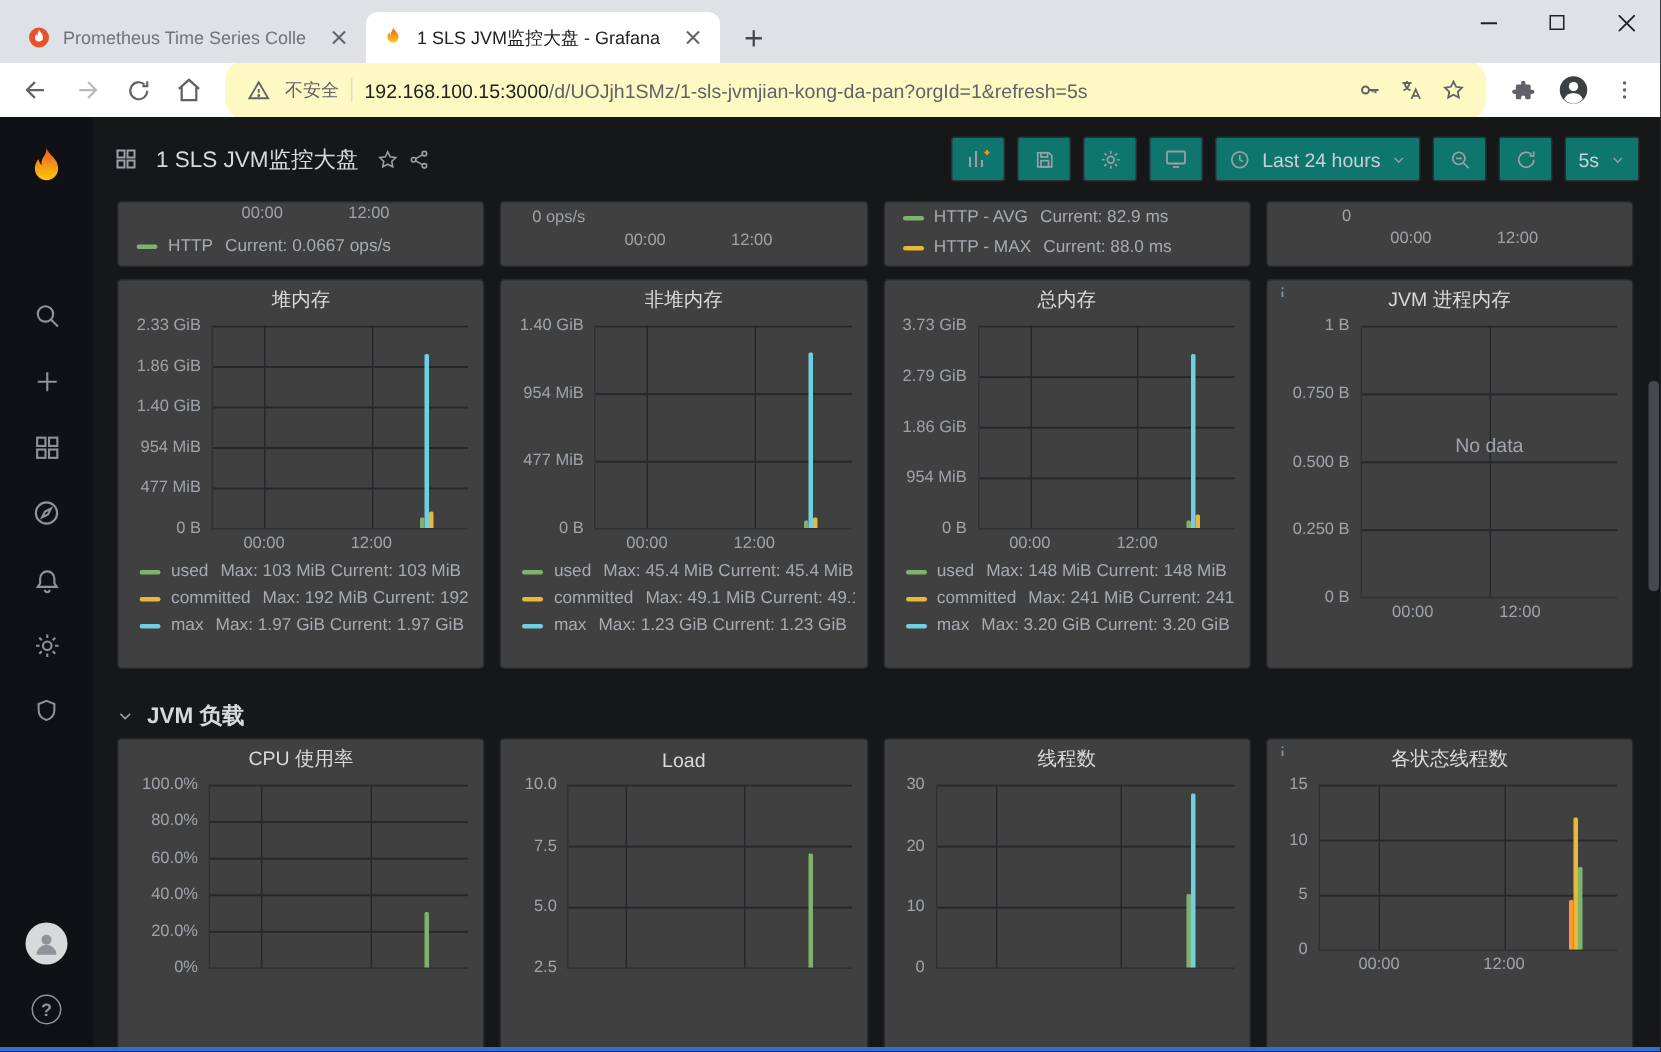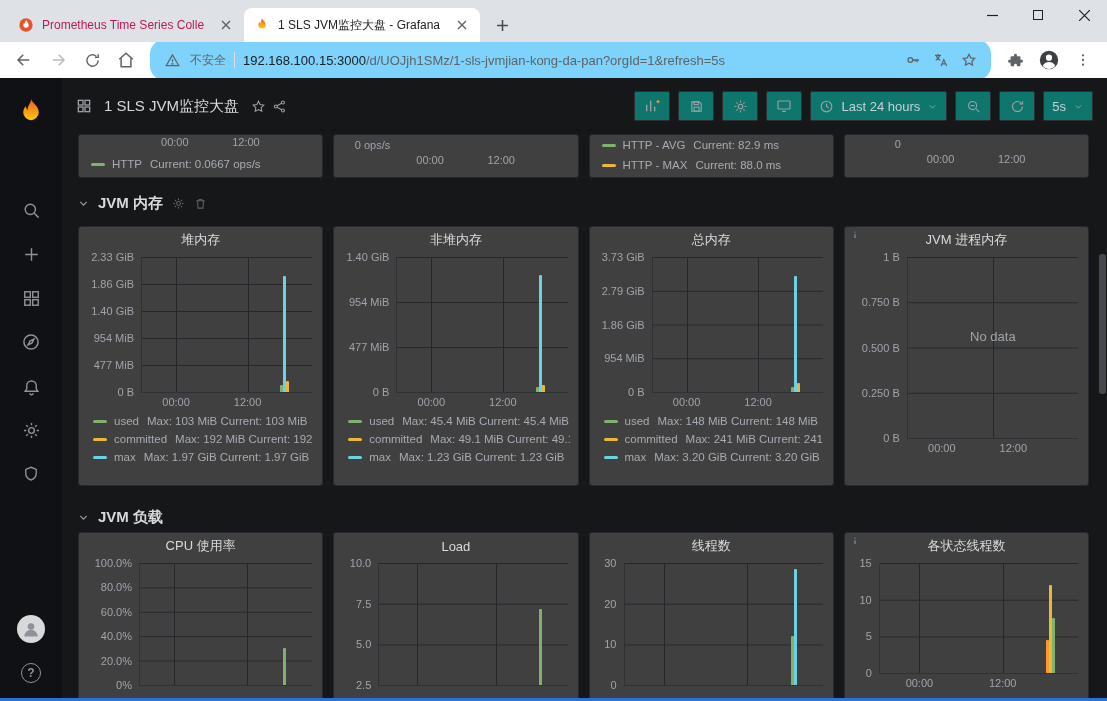--- a/index.html
+++ b/index.html
@@ -3,33 +3,33 @@
 <meta charset="utf-8">
 <style>
   * { margin:0; padding:0; box-sizing:border-box; }
   html,body { background:#333; }
   .window { width:1107px; height:701px; position:relative; overflow:hidden;
             font-family:"Liberation Sans", sans-serif; background:#161719; }
 
   
   .tabstrip { height:42px; background:#dee1e6; display:flex; align-items:flex-end; padding-left:8px; position:relative; }
   .tab { width:236px; height:34px; display:flex; align-items:center; gap:8px; padding:0 10px;
-         border-radius:8px 8px 0 0; font-size:12px; color:#be185d; }
+         border-radius:8px 8px 0 0; font-size:12px; color:#737373; }
   .tab.active { background:#ffffff; color:#202124; }
   .tab .ttitle { flex:1; white-space:nowrap; overflow:hidden; }
   .tclose { width:16px; height:16px; flex:none; display:flex; align-items:center; justify-content:center; color:#5f6368; }
   .newtab { width:28px; height:28px; margin:0 0 3px 8px; display:flex; align-items:center; justify-content:center; color:#45494d; }
   .wincontrols { position:absolute; right:0; top:0; height:30px; display:flex; }
   .wc { width:46px; height:30px; display:flex; align-items:center; justify-content:center; color:#202124; }
   .wc-max-glyph { width:10px; height:10px; border:1px solid #202124; }
 
   .addrbar { height:36px; background:#ffffff; display:flex; align-items:center; padding:0 10px; gap:6px; }
   .navic { width:28px; height:28px; border-radius:50%; display:flex; align-items:center; justify-content:center; color:#5f6368; flex:none; }
   .navic.disabled { color:#b8bcc0; }
-  .omnibox { flex:1; height:40px; background:#7dd3fc; border-radius:14px; display:flex; align-items:center;
+  .omnibox { flex:1; height:40px; background:#fef9c3; border-radius:14px; display:flex; align-items:center;
              padding:0 12px; gap:8px; font-size:13px; color:#202124; margin:0 4px; min-width:0; }
   .seclabel { color:#5f6368; font-size:12px; flex:none; }
   .omnidiv { width:1px; height:16px; background:#dadce0; flex:none; }
   .url { flex:1; white-space:nowrap; overflow:hidden; }
   .url .path { color:#5f6368; }
   .obicon { width:20px; height:20px; display:flex; align-items:center; justify-content:center; color:#5f6368; flex:none; }
 
   
   .app { position:absolute; top:78px; left:0; right:0; bottom:0; display:flex; }
   .sidenav { width:62px; background:#0f1114; display:flex; flex-direction:column; align-items:center; padding-top:8px; flex:none; }
@@ -430,39 +430,20 @@
           </div>
           <div class="panel">
             <div class="py" style="top:3px;">0</div>
             <div class="pxl" style="top:18px;">
                 <span class="x1">00:00</span>
                 <span class="x2">12:00</span>
               </div>
           </div>
         </div>
 
-        <div class="sectionhdr">
-          <span class="chev">
-            <svg width="11" height="11" viewBox="0 0 24 24" fill="none" stroke="currentColor" stroke-width="2.4">
-                <path d="M5 8.5l7 7 7-7"></path>
-              </svg>
-          </span>
-          <span>JVM 内存</span>
-          <span class="hicon">
-            <svg width="13" height="13" viewBox="0 0 24 24" fill="none" stroke="currentColor" stroke-width="2">
-                <circle cx="12" cy="12" r="3.6"></circle>
-                <path d="M12 2.5v3M12 18.5v3M2.5 12h3M18.5 12h3M5.3 5.3l2.1 2.1M16.6 16.6l2.1 2.1M18.7 5.3l-2.1 2.1M7.4 16.6l-2.1 2.1"></path>
-              </svg>
-          </span>
-          <span class="hicon">
-            <svg width="13" height="13" viewBox="0 0 24 24" fill="none" stroke="currentColor" stroke-width="2">
-                <path d="M4 7h16M9.5 7V4.5h5V7M6.5 7l1 13.5h9l1-13.5"></path>
-              </svg>
-          </span>
-        </div>
 
         <div class="prow memrow">
 
           <div class="panel t6 yw54">
             <div class="ptitle">堆内存</div>
             <div class="chart">
               <div class="ylabels">
                 <div>2.33 GiB</div>
                   <div>1.86 GiB</div>
                 <div>1.40 GiB</div>

